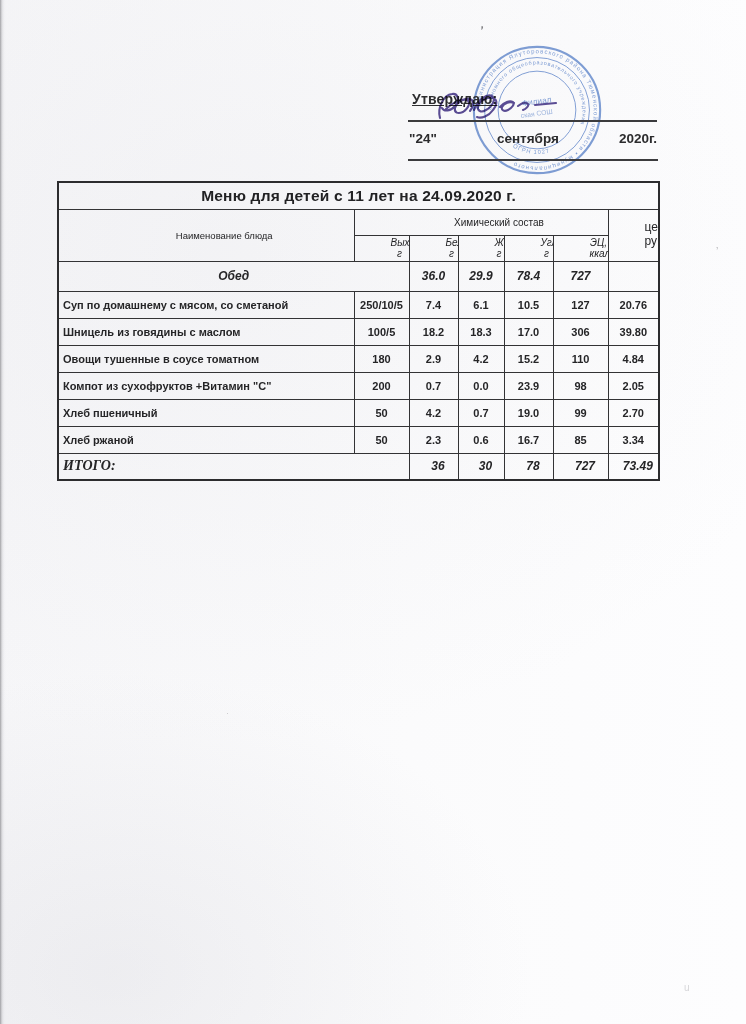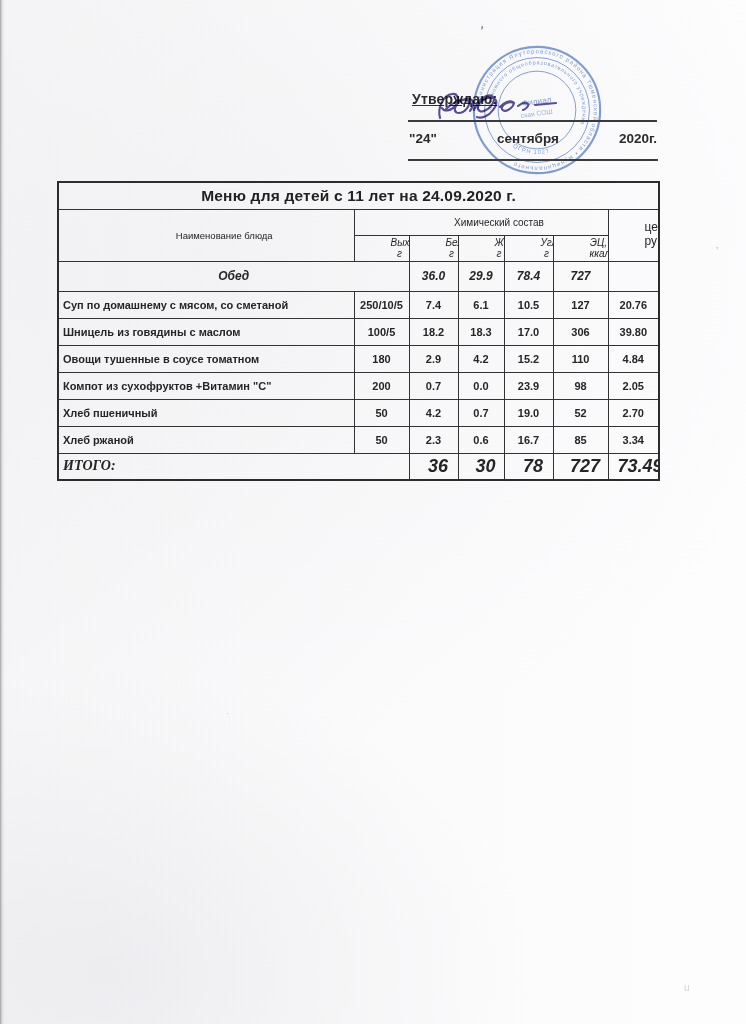--- a/index.html
+++ b/index.html
@@ -35,21 +35,21 @@
   .row-title td { height:27px; font-size:15.5px; font-weight:bold; text-align:center; letter-spacing:0.2px; color:#222224; }
   .row-hdr1 th, .row-hdr2 th { font-weight:normal; text-align:center;padding-left:36px; }
   .row-hdr1 th { height:26px; font-size:10px; }
   .row-hdr2 th { height:26px; font-size:10px;font-style:italic; }
   th.h-name { font-size:9.5px; }
   th.h-price { font-size:12px; line-height:1.15; }
 
   .row-section td { height:30px; font-size:12px; font-weight:bold; font-style:italic; text-align:center; }
   .row-item td { height:27px; font-size:11px; font-weight:bold; text-align:center; }
   .row-item td.c-name { text-align:left; padding-left:4px; }
-  .row-total td { height:27px; font-size:18px; font-weight:bold; font-style:italic; text-align:center;padding-left:9px; }
+  .row-total td { height:27px; font-size:12px; font-weight:bold; font-style:italic; text-align:center;padding-left:9px; }
   .row-total td.c-name { text-align:left; padding-left:4px; font-size:14px;font-family:Liberation Serif, serif; }
 
   
   .artifact { position:absolute; color:#6e6e72; pointer-events:none; }
   .a1 { left:480px; top:24px; font-size:11px; font-weight:bold; transform:rotate(12deg); }
   .a2 { left:716px; top:246px; font-size:10px; opacity:0.55; }
   .a3 { left:226px; top:708px; font-size:9px; opacity:0.35; }
   .a4 { left:684px; top:982px; font-size:10px; opacity:0.4; color:#9a9aa0; }
 </style>
 </head>
@@ -170,21 +170,21 @@
         <td>23.9</td>
         <td>98</td>
         <td>2.05</td>
       </tr>
       <tr class="row-item">
         <td class="c-name">Хлеб пшеничный</td>
         <td>50</td>
         <td>4.2</td>
         <td>0.7</td>
         <td>19.0</td>
-        <td>52</td>
+        <td>99</td>
         <td>2.70</td>
       </tr>
       <tr class="row-item">
         <td class="c-name">Хлеб ржаной</td>
         <td>50</td>
         <td>2.3</td>
         <td>0.6</td>
         <td>16.7</td>
         <td>85</td>
         <td>3.34</td>

